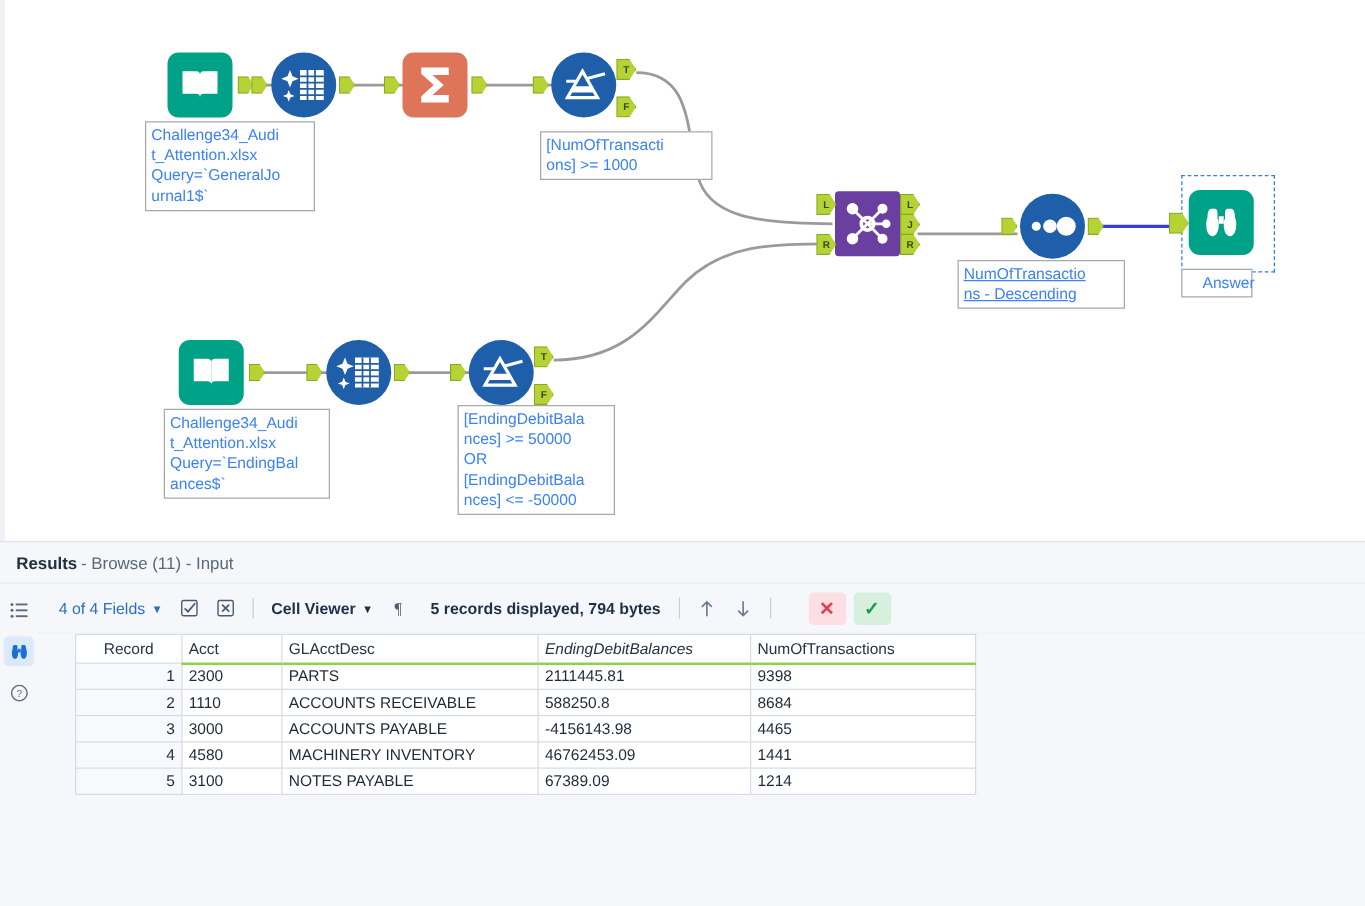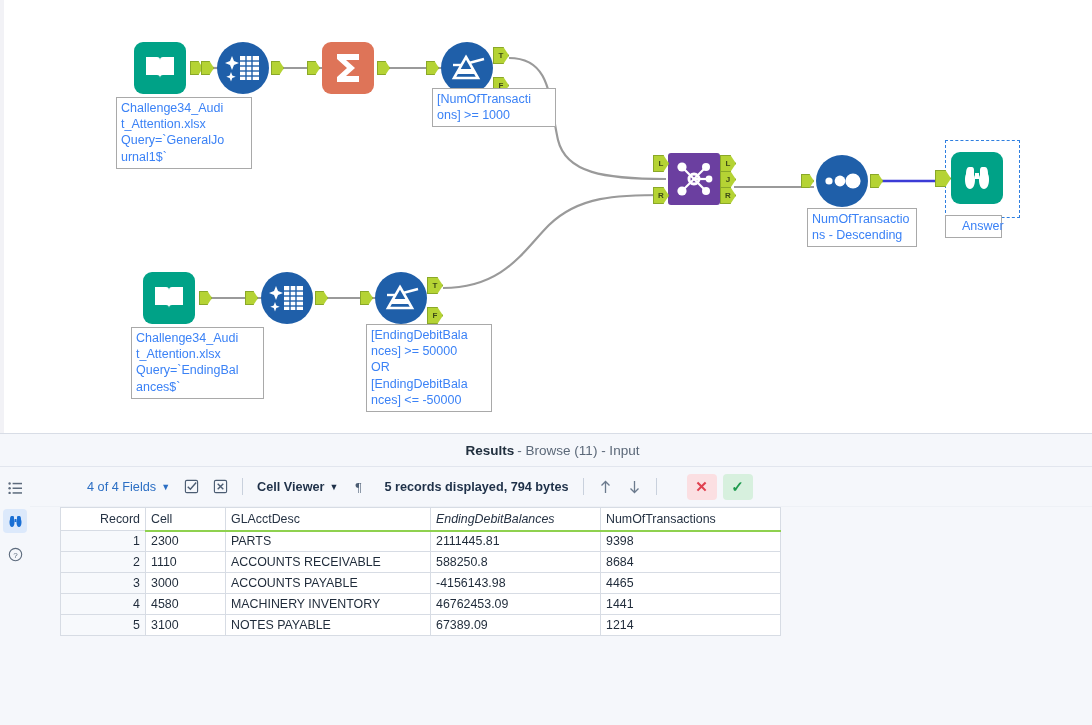--- a/index.html
+++ b/index.html
@@ -69,21 +69,20 @@
   
   #results {
     position: absolute; left: 0; top: 433px; width: 1092px; height: 292px;
     background: #f5f7fb;
     border-top: 1px solid #d8dde6;
   }
   #results-title {
     height: 33px; padding-left: 13px; display: flex; align-items: center;
     font-size: 13.5px; color: #3d4a5c; background: #f5f7fb;
     border-bottom: 1px solid #e2e6ee;
-    justify-content: center;
   }
   #results-title b { color: #22303f; font-weight: bold; }
   #results-title .sub { color: #5b6878; margin-left: 3px; }
 
   #results-body { position: absolute; left: 0; top: 33px; right: 0; bottom: 0; display: flex; }
 
   #rail {
     width: 30px; background: #f5f7fb; padding-top: 9px;
     display: flex; flex-direction: column; align-items: center; gap: 9px;
     flex: 0 0 30px;
@@ -97,21 +96,21 @@
 
   #panel { flex: 1 1 auto; position: relative; background: #f5f7fb; }
 
   #toolbar {
     height: 40px; display: flex; align-items: center;
     background: #f5f7fb; padding-left: 10px; gap: 0px;
     font-size: 12.7px; color: #2c6fc4;
     border-bottom: 1px solid #eef1f6;
   }
   .tb-item { display: flex; align-items: center; gap: 5px; padding: 0 7px; height: 26px; white-space: nowrap; }
-  .tb-link { color: #2c6fc4; margin-left: 40px; }
+  .tb-link { color: #2c6fc4; }
   .tb-dark { color: #1e3048; font-weight: bold; }
   .tb-sep { width: 1px; height: 17px; background: #c9d1dd; margin: 0 7px; }
   .tb-icon { color: #4b5c72; display: flex; align-items: center; }
   .chev { font-size: 9px; color: #2c6fc4; }
 
   .btn-x, .btn-ok {
     width: 30px; height: 26px; border-radius: 4px;
     display: flex; align-items: center; justify-content: center;
     font-size: 15px; font-weight: bold;
   }
@@ -129,21 +128,21 @@
   #grid-wrap { position: absolute; left: 0; right: 0; top: 40px; bottom: 0; background: #f5f7fb; overflow: hidden; }
   table.grid { border-collapse: collapse; margin-left: 30px; background: #ffffff; }
   table.grid th, table.grid td {
     border: 1px solid #d7dce4;
     font-size: 12.4px; color: #1f2b3a;
     height: 21px; padding: 0 5px;
     font-family: "Liberation Sans", sans-serif;
     white-space: nowrap;
   }
   table.grid th { background: #ffffff; font-weight: normal; color: #263344; text-align: left; height: 23px; }
-  table.grid th.rec { text-align: right; border-bottom: 1px solid #d7dce4; }
+  table.grid th.rec { text-align: center; border-bottom: 1px solid #d7dce4; }
   table.grid th.datacol { border-bottom: 2.5px solid #8fd14f; }
   td.rec { text-align: right; background: #f7f9fc; color: #1f2b3a; }
   .w-rec { width: 85px; } .w-acct { width: 80px; }
   .w-desc { width: 205px; } .w-bal { width: 170px; font-style: italic; } .w-num { width: 180px; }
 </style>
 </head>
 <body>
 
 <div id="app">
 
@@ -221,21 +220,21 @@
         <svg width="40" height="34" viewBox="0 0 40 34">
           <path d="M19 6 L31 27 H7z" fill="none" stroke="#ffffff" stroke-width="2.6"></path>
           <path d="M13 18 h12 l3 5 H10z" fill="#ffffff"></path>
           <path d="M22 12 L37 8" stroke="#ffffff" stroke-width="2.4"></path>
           <path d="M6 14 h8" stroke="#ffffff" stroke-width="2.4"></path>
         </svg>
       </div>
       <div class="anchor out big" style="left:52px; top:5px;">T</div>
       <div class="anchor out big" style="left:52px; top:35px;">F</div>
     </div>
-    <div class="annot" style="left:428px; top:88px; width:124px;">[NumOfTransacti
+    <div class="annot" style="left:428px; top:105px; width:138px;">[NumOfTransacti
 ons] &gt;= 1000</div>
 
     <div class="node" style="left:139px; top:272px;">
       <div class="node-sq c-input">
         <svg width="34" height="30" viewBox="0 0 34 30" fill="none">
           <path d="M3 4 h11 c2 0 3 1 3 3 v18 c0-2-1-3-3-3 H3z" fill="#ffffff"></path>
           <path d="M31 4 H20 c-2 0-3 1-3 3 v18 c0-2 1-3 3-3 h11z" fill="#ffffff"></path>
         </svg>
       </div>
       <div class="anchor out" style="left:56px; top:19px;"></div>
@@ -313,21 +312,21 @@
       <div class="anchor in" style="left:-15px; top:19px;"></div>
       <div class="node-circ c-sort">
         <svg width="40" height="22" viewBox="0 0 40 22">
           <circle cx="7" cy="11" r="3.6" fill="#ffffff"></circle>
           <circle cx="18" cy="11" r="5.4" fill="#ffffff"></circle>
           <circle cx="31" cy="11" r="7.6" fill="#ffffff"></circle>
         </svg>
       </div>
       <div class="anchor out" style="left:54px; top:19px;"></div>
     </div>
-    <div class="annot" style="left:803px; top:208px; width:110px;">NumOfTransactio
+    <div class="annot" style="left:762px; top:208px; width:134px;text-decoration:underline;">NumOfTransactio
 ns - Descending</div>
 
     <div class="selbox" style="left:941px; top:140px; width:75px; height:78px;"></div>
     <div class="node" style="left:947px; top:152px;">
       <div class="anchor in big" style="left:-16px; top:18px;"></div>
       <div class="node-sq c-browse">
         <svg width="32" height="32" viewBox="0 0 32 32">
           <path d="M5 12 c0-4 1-7 3-7 h3 c1 0 2 1 2 3 v5 c1 1 1 3 1 5 0 5-2 9-5 9 S4 23 4 18 c0-2 0-4 1-6z" fill="#ffffff"></path>
           <path d="M27 12 c0-4-1-7-3-7 h-3 c-1 0-2 1-2 3 v5 c-1 1-1 3-1 5 0 5 2 9 5 9 s5-4 5-9 c0-2 0-4-1-6z" fill="#ffffff"></path>
           <rect x="14" y="11" width="4" height="6" fill="#ffffff"></rect>
@@ -418,21 +417,21 @@
           <div class="tb-sep"></div>
           <div class="btn-x" style="margin-left:23px;">✕</div>
           <div class="btn-ok" style="margin-left:6px;">✓</div>
         </div>
 
         <div id="grid-wrap">
           <table class="grid">
             <thead>
               <tr>
                 <th class="rec w-rec">Record</th>
-                <th class="datacol w-acct">Cell</th>
+                <th class="datacol w-acct">Acct</th>
                 <th class="datacol w-desc">GLAcctDesc</th>
                 <th class="datacol w-bal">EndingDebitBalances</th>
                 <th class="datacol w-num">NumOfTransactions</th>
               </tr>
             </thead>
             <tbody>
               <tr>
                 <td class="rec">1</td>
                 <td>2300</td>
                 <td>PARTS</td>

